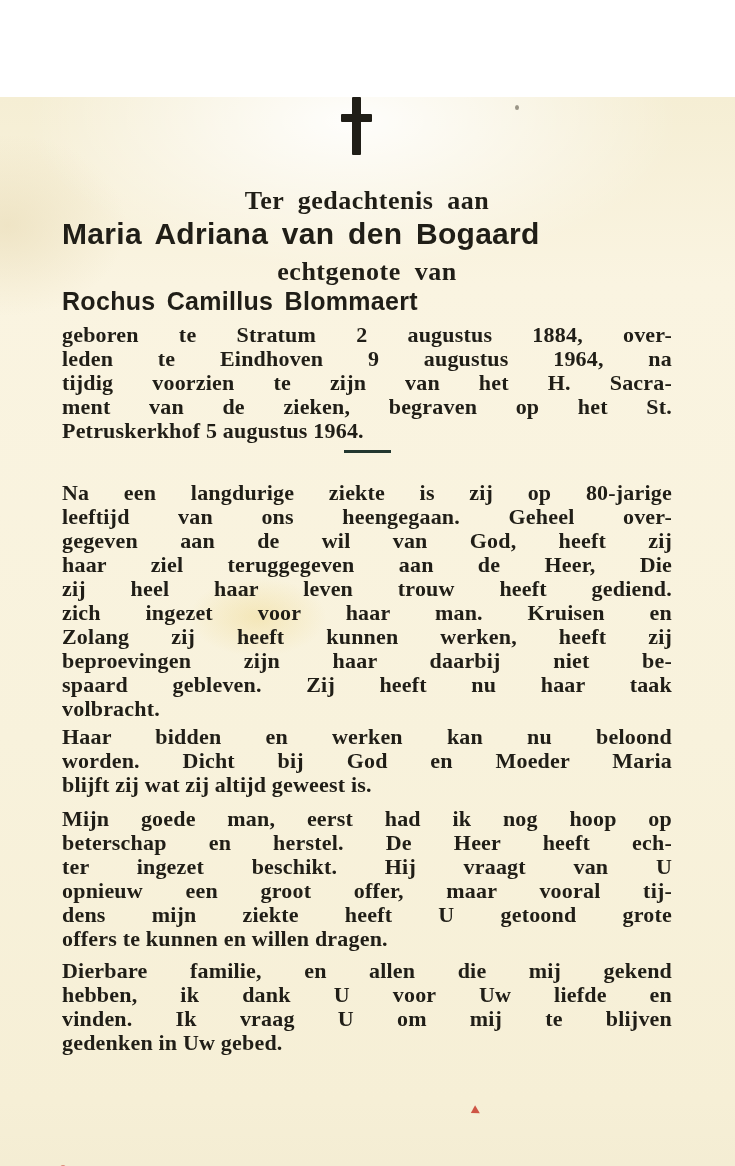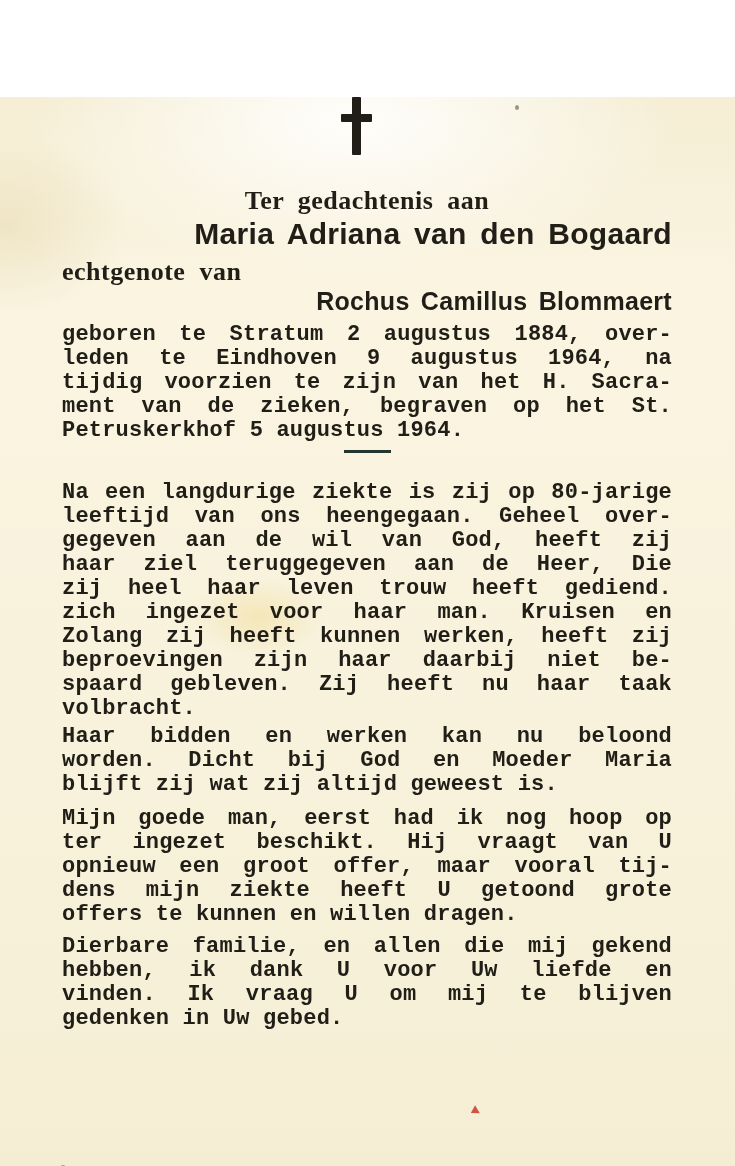--- a/index.html
+++ b/index.html
@@ -66,44 +66,45 @@
   .dedication {
     margin-top: 32px;
     font: bold 26px/28px "Liberation Serif", serif;
     text-align: center;
     word-spacing: 7px;
     letter-spacing: 0.5px;
   }
   .name {
     margin-top: 2px;
     font: bold 30px/34px "Liberation Sans", sans-serif;
-    text-align: right;
+    text-align: left;
     word-spacing: 5px;
     letter-spacing: 0.3px;
   }
   .relation {
     margin-top: 6px;
     font: bold 26px/30px "Liberation Serif", serif;
+    text-align: center;
     word-spacing: 7px;
     letter-spacing: 0.5px;
   }
   .spouse {
     font: bold 25px/28px "Liberation Sans", sans-serif;
-    text-align: right;
+    text-align: left;
     word-spacing: 4px;
     letter-spacing: 0.3px;
   }
 
   
   .body-text {
     margin-top: 8px;
     font: bold 22px/24px "Liberation Serif", serif;
     letter-spacing: 0.2px;
   }
-  .paragraph { margin: 0; font-family: Liberation Mono, monospace; }
+  .paragraph { margin: 0; }
   .p-vitals   { margin-top: 0; }
   .p-life     { margin-top: 8px; }
   .p-reward   { margin-top: 4px; }
   .p-husband  { margin-top: 10px; }
   .p-family   { margin-top: 8px; }
   .text-line {
     text-align: justify;
     text-align-last: justify;
   }
   .text-line.last-line {
@@ -181,20 +182,21 @@
       </div>
 
     <div class="paragraph p-reward">
         <div class="text-line">Haar bidden en werken kan nu beloond</div>
         <div class="text-line">worden. Dicht bij God en Moeder Maria</div>
         <div class="text-line last-line">blijft zij wat zij altijd geweest is.</div>
       </div>
 
     <div class="paragraph p-husband">
         <div class="text-line">Mijn goede man, eerst had ik nog hoop op</div>
+        <div class="text-line">beterschap en herstel. De Heer heeft ech-</div>
         <div class="text-line">ter ingezet beschikt. Hij vraagt van U</div>
         <div class="text-line">opnieuw een groot offer, maar vooral tij-</div>
         <div class="text-line">dens mijn ziekte heeft U getoond grote</div>
         <div class="text-line last-line">offers te kunnen en willen dragen.</div>
       </div>
 
     <div class="paragraph p-family">
         <div class="text-line">Dierbare familie, en allen die mij gekend</div>
         <div class="text-line">hebben, ik dank U voor Uw liefde en</div>
         <div class="text-line">vinden. Ik vraag U om mij te blijven</div>

